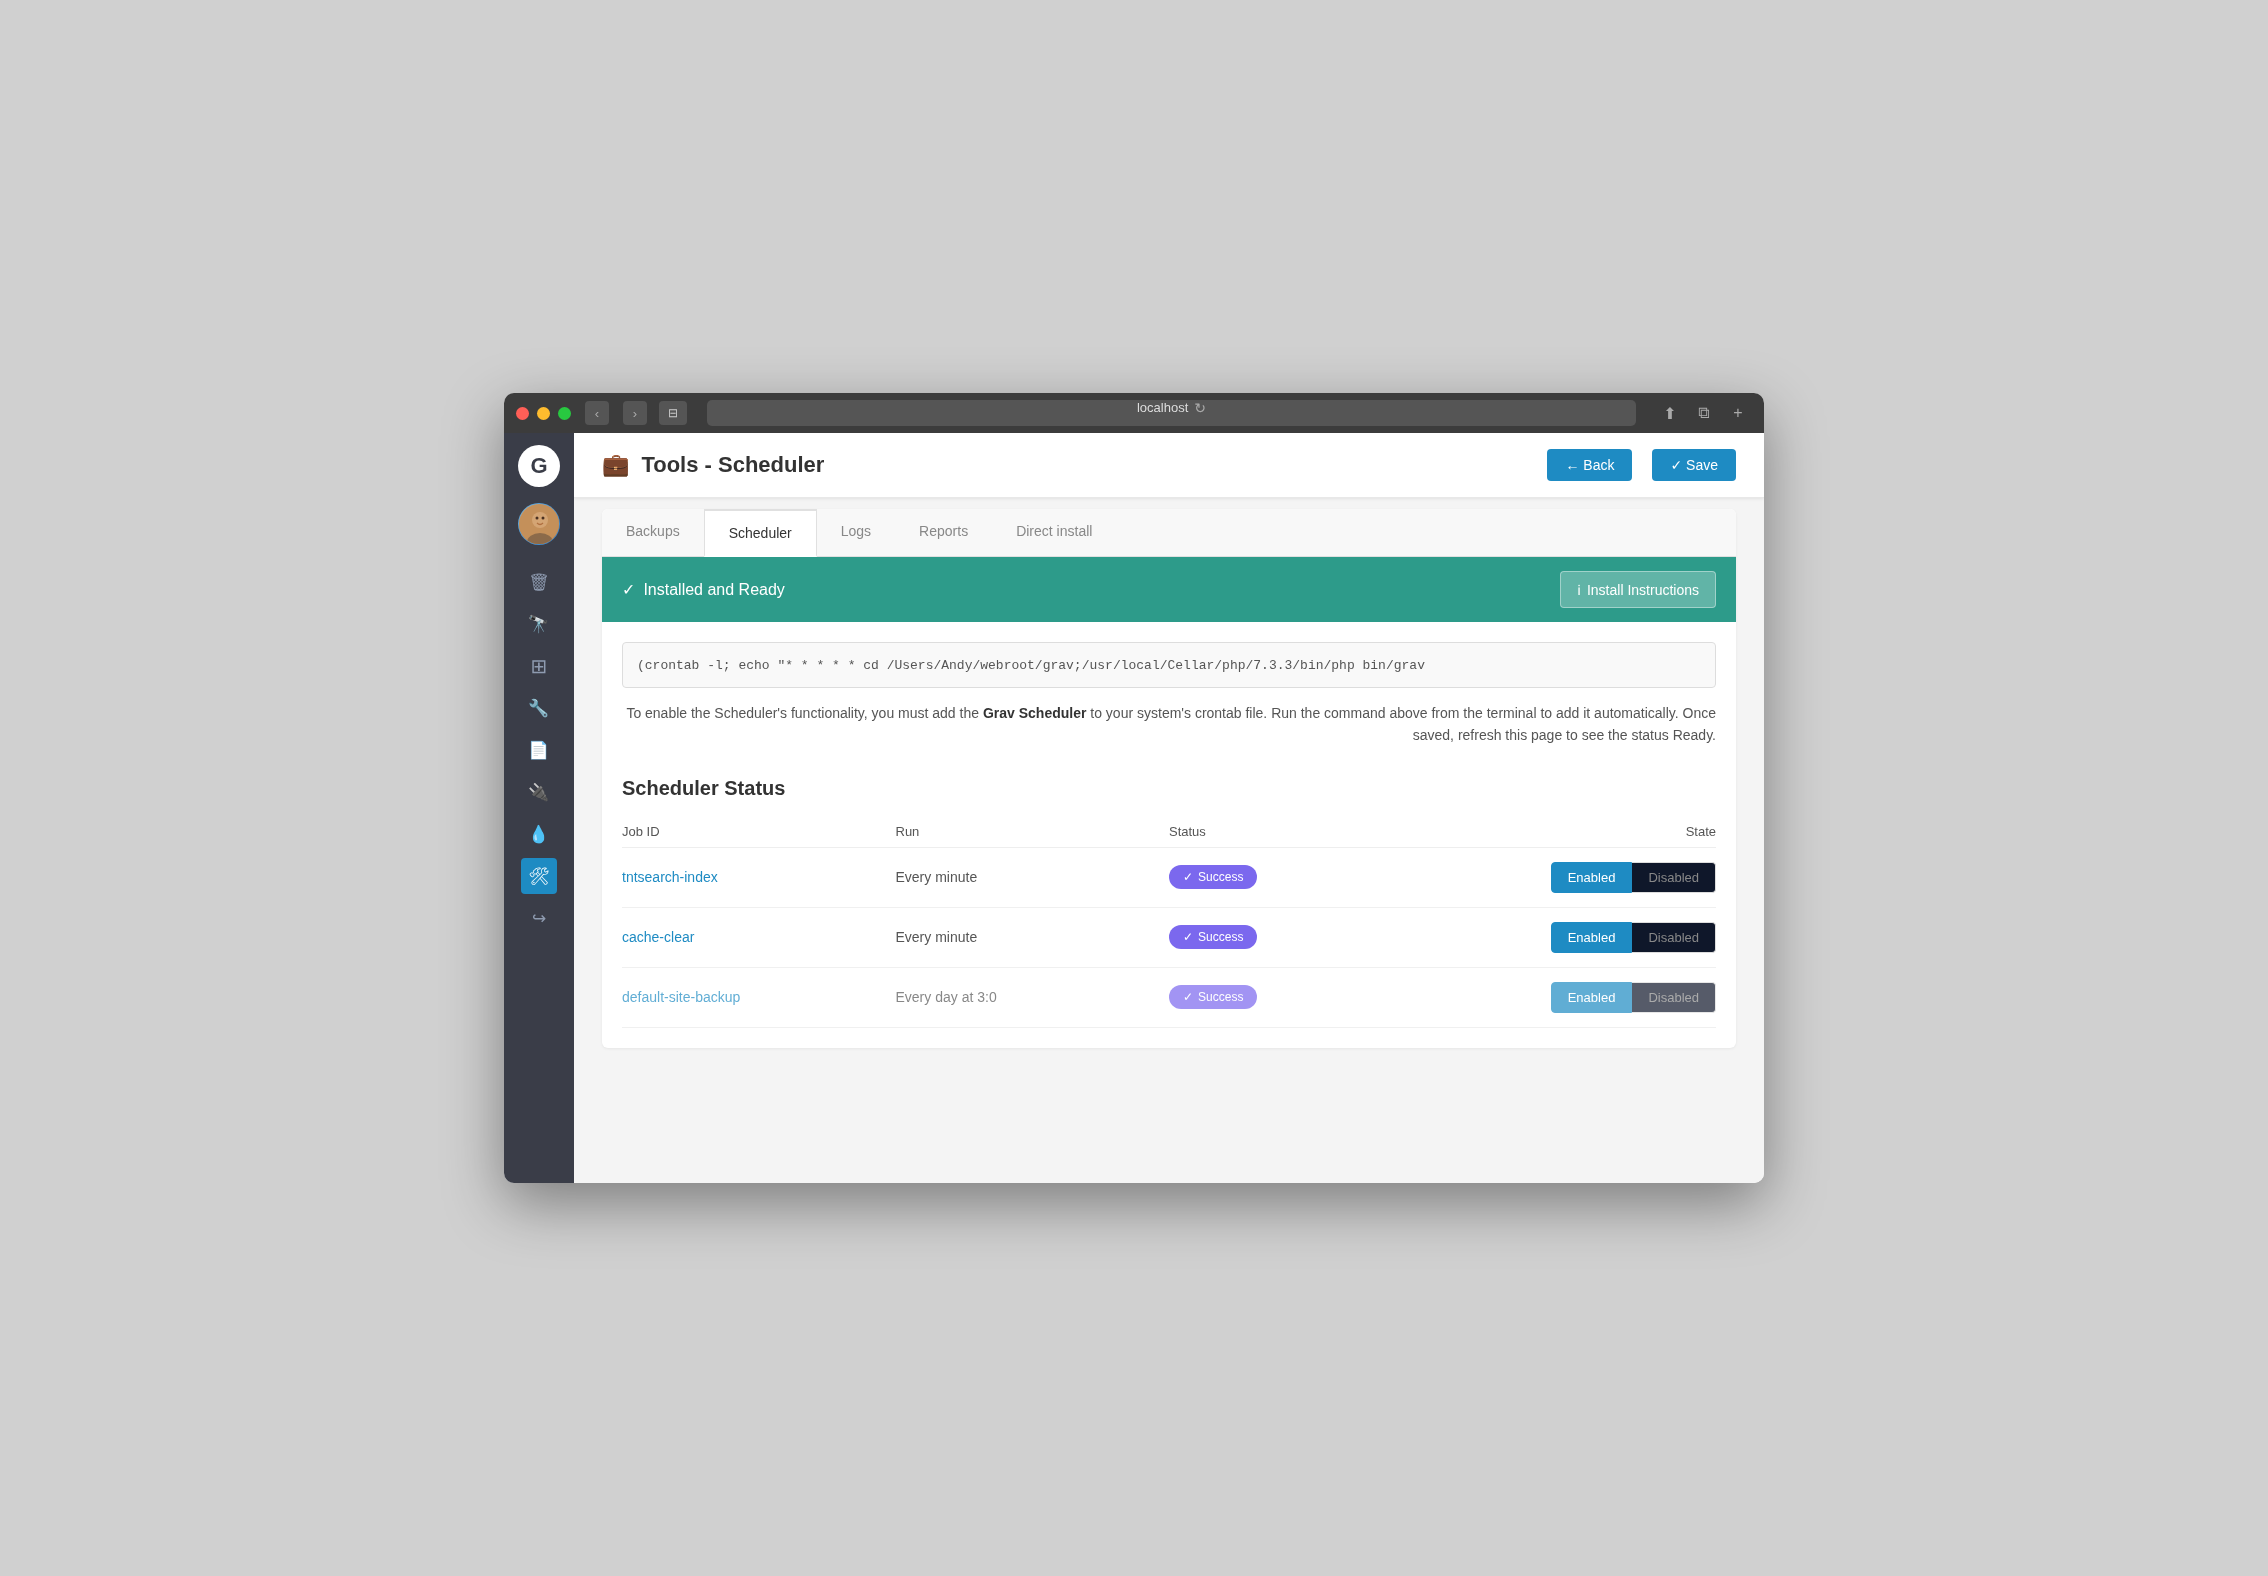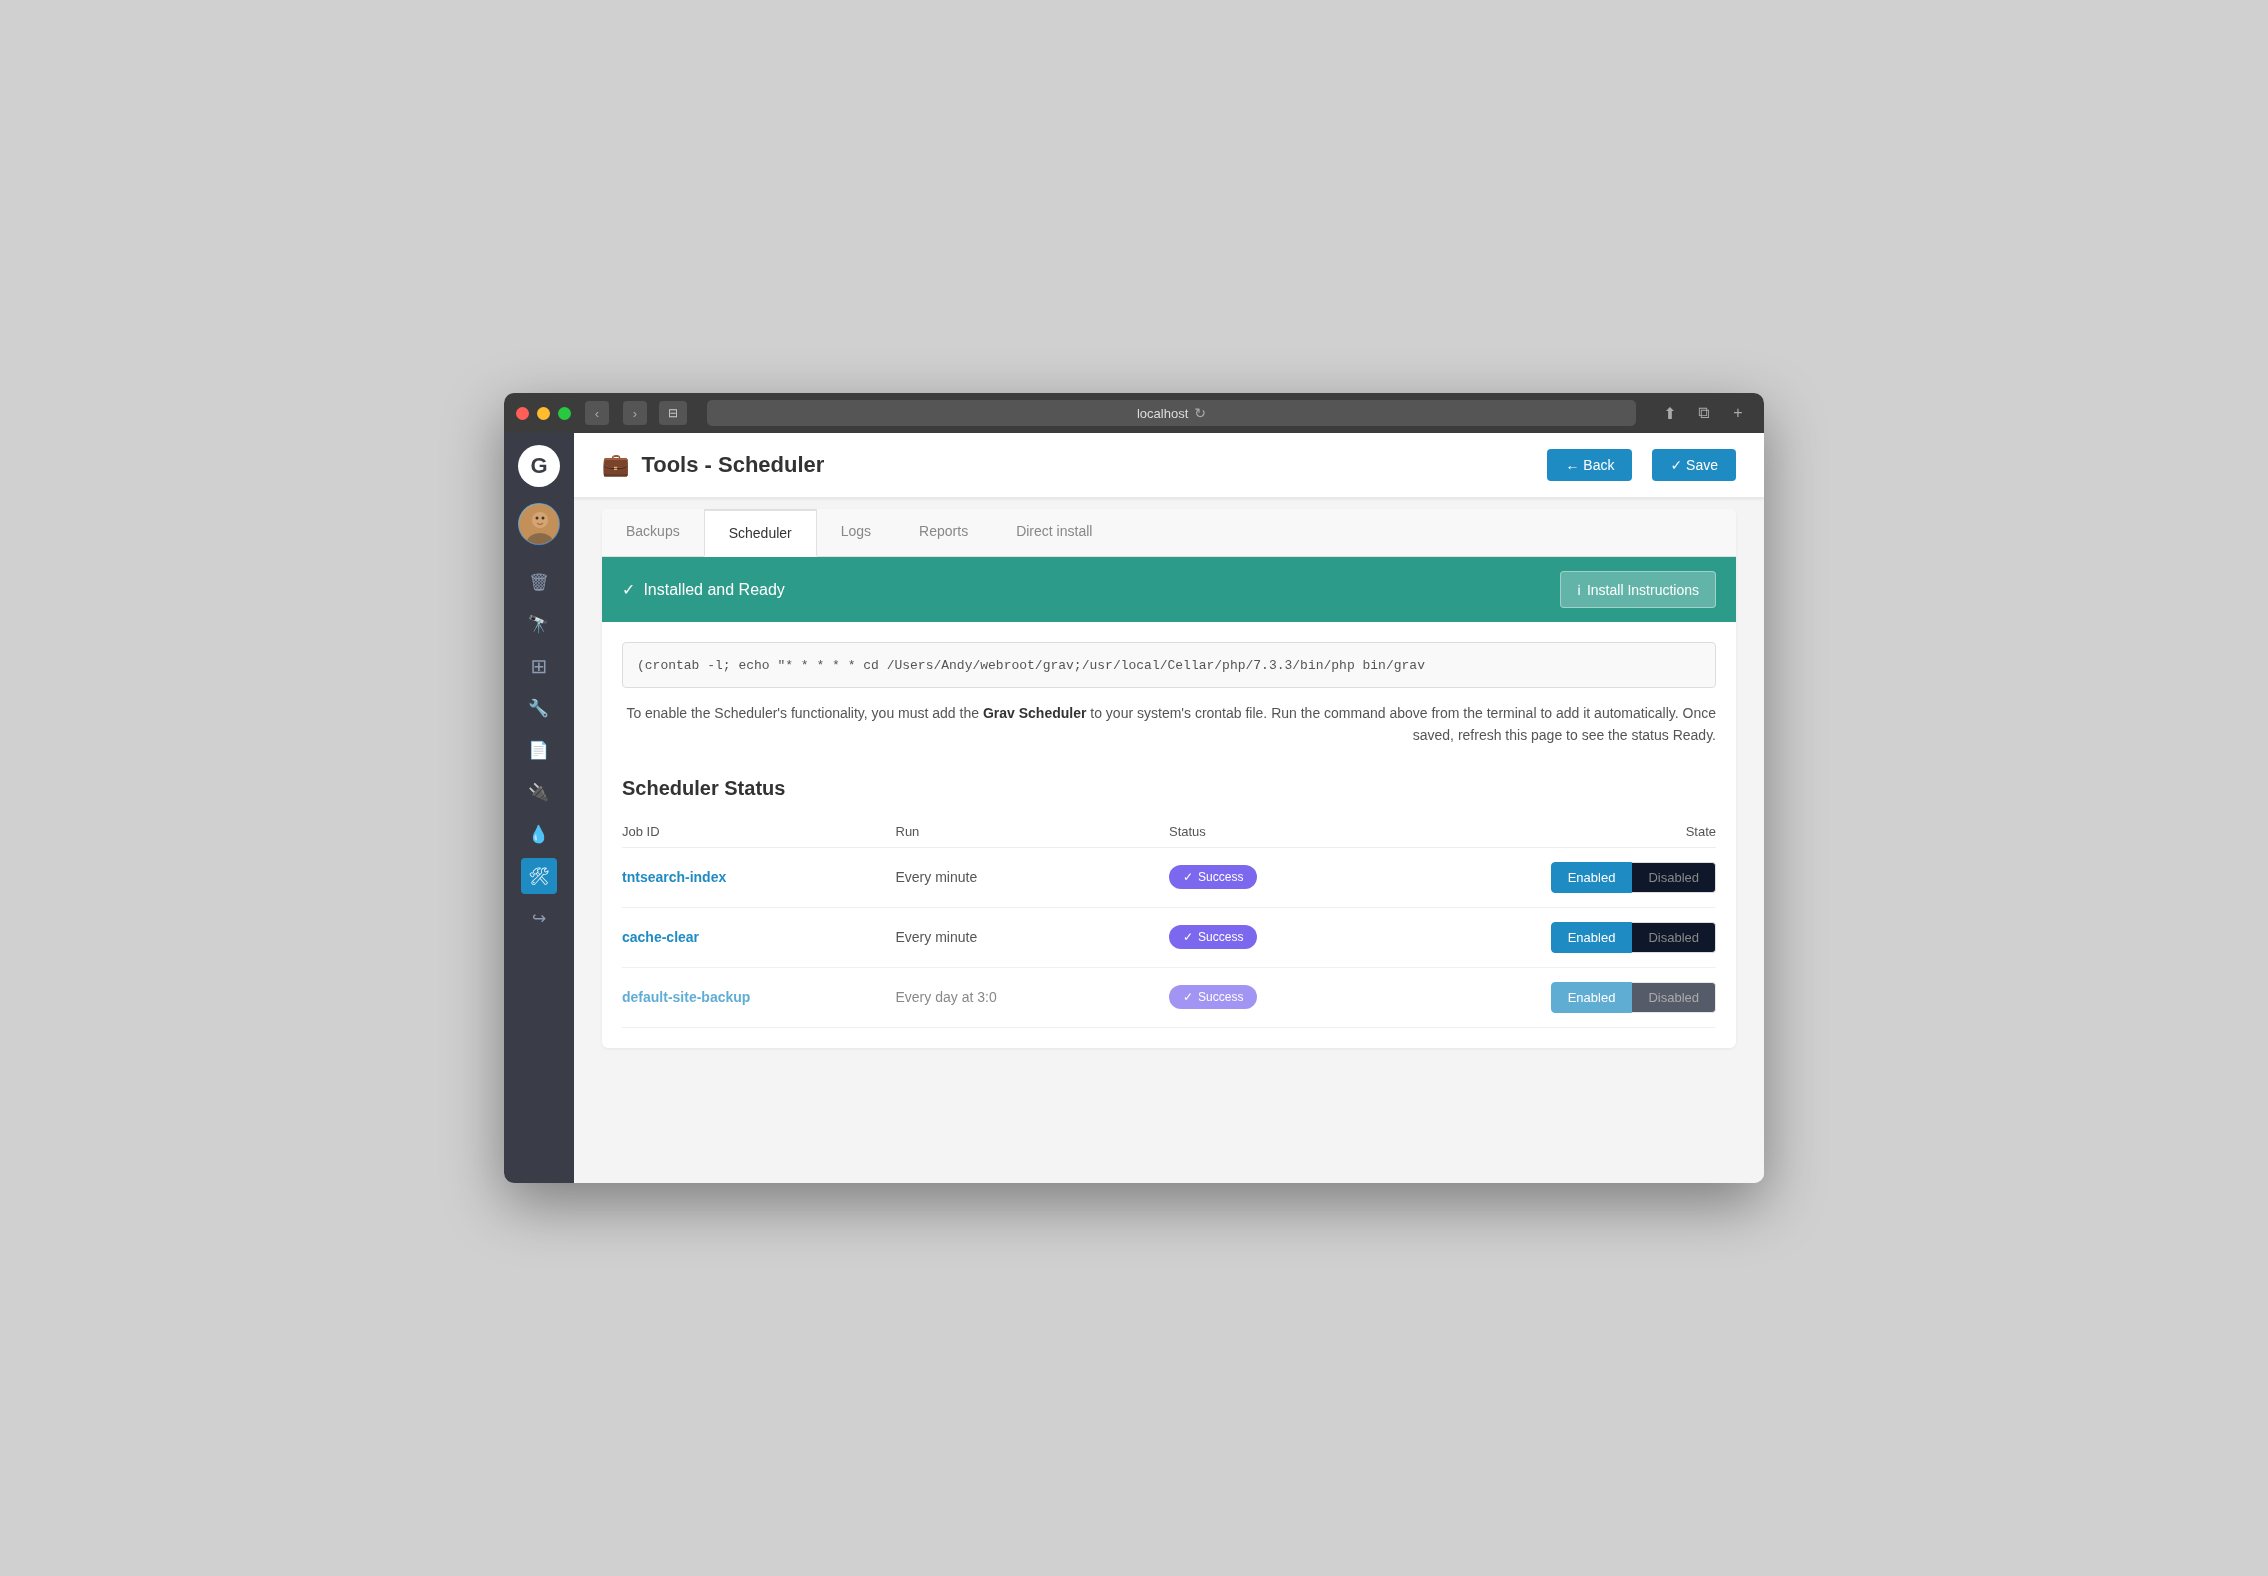--- a/index.html
+++ b/index.html
@@ -59,21 +59,21 @@
       font-size: 12px;
       margin-left: 4px;
     }
     .browser-address-bar {
       flex: 1;
       margin: 0 12px;
       background: #555;
       border-radius: 5px;
       height: 26px;
       display: flex;
-      align-items: center;
+      align-items: flex-start;
       justify-content: center;
       color: #ddd;
       font-size: 13px;
       gap: 6px;
     }
     .browser-actions {
       display: flex;
       gap: 6px;
     }
     .browser-action-btn {
@@ -349,21 +349,21 @@
       color: #fff;
       border-color: #1e8bc3;
       border-radius: 4px 0 0 4px;
     }
     .state-btn.disabled-btn {
       background: #0f172a;
       color: #888;
       border-radius: 0 4px 4px 0;
       border-left: none;
     }
-    .col-jobid { width: 25%; font-weight: bold; }
+    .col-jobid { width: 25%; }
     .col-run { width: 25%; }
     .col-status { width: 25%; }
     .col-state { width: 25%; text-align: right; }
   </style>
 </head>
 <body>
 
 <div class="browser-window">
 
   <div class="browser-titlebar">

